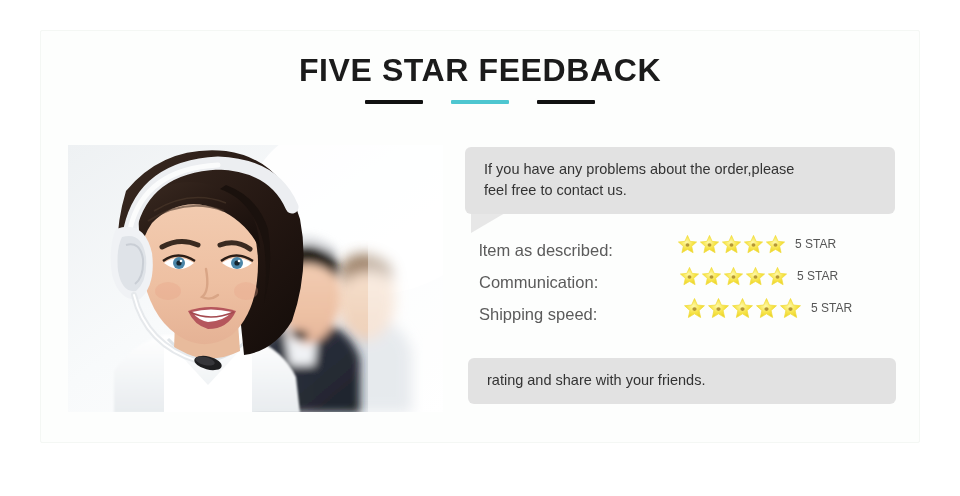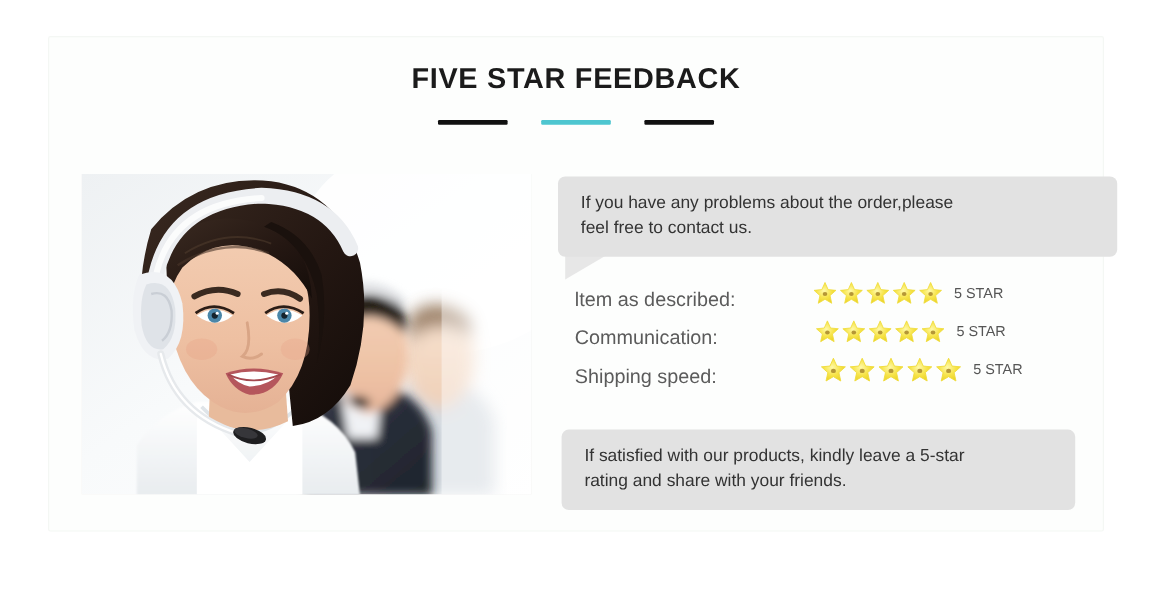--- a/index.html
+++ b/index.html
@@ -27,21 +27,21 @@
     border: 1px solid #f4f7f4;
     border-radius: 2px;
   }
 
   
   .title {
     position: absolute;
     left: 0; top: 52px;
     width: 960px;
     text-align: center;
-    font-size: 24px;
+    font-size: 32px;
     font-weight: bold;
     letter-spacing: 0.6px;
     color: #1b1b1b;
     white-space: nowrap;
   }
 
   .dashes {
     position: absolute;
     left: 0; top: 100px;
     width: 960px;
@@ -82,21 +82,21 @@
     position: absolute;
     background: #e2e2e2;
     border-radius: 6px;
     color: #333333;
     font-size: 14.5px;
     line-height: 21px;
     padding: 12px 16px 13px 19px;
   }
   .bubble-top {
     left: 0px; top: 2px;
-    width: 466px;
+    width: 430px;
   }
   .bubble-top .tail {
     position: absolute;
     left: 6px; bottom: -19px;
     width: 0; height: 0;
     border-left: 0 solid transparent;
     border-top: 20px solid #e2e2e2;
     border-right: 34px solid transparent;
     opacity: 0.82;
   }
@@ -408,18 +408,17 @@
                 <ellipse cx="12" cy="12.6" rx="2.2" ry="1.9" fill="#a8872a" opacity="0.85"></ellipse>
               </svg>
             </span>
         </span>
         <span class="rating-value">5 STAR</span>
       </div>
 
     </div>
 
     <div class="bubble bubble-bottom">
-      <p>If satisfied with our products, kindly leave a 5-star</p>
       <p>rating and share with your friends.</p>
     </div>
 
   </div>
 </div>
 
 </body></html>

